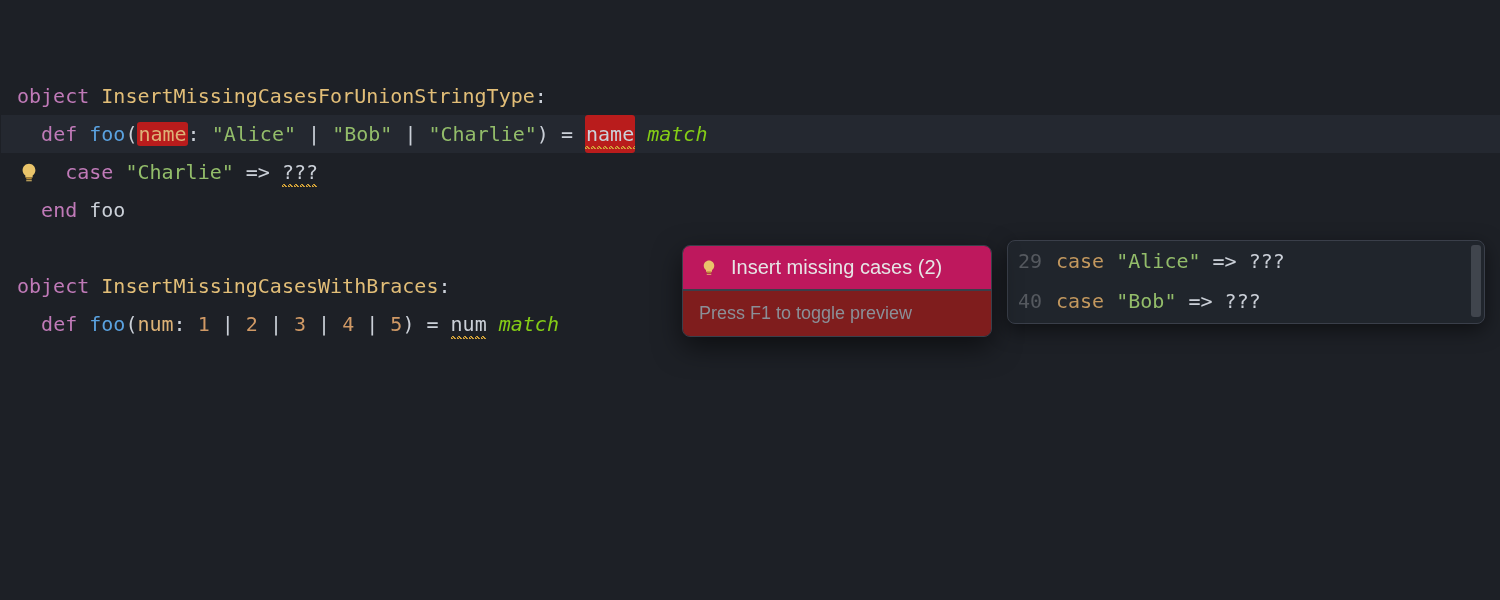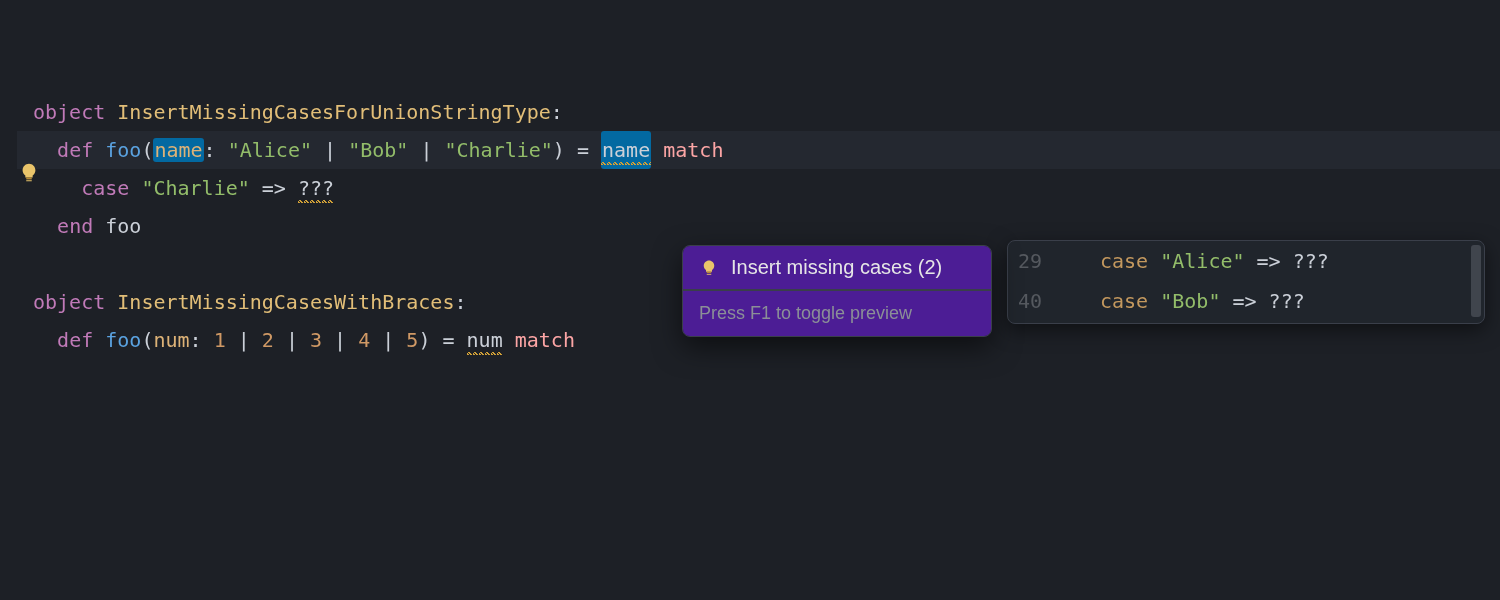--- a/index.html
+++ b/index.html
@@ -8,52 +8,51 @@
     height: 600px;
     background: #1d2026;
     font-family: Menlo, Monaco, Consolas, monospace;
     font-size: 20px;
     color: #cbd0d8;
     overflow: hidden;
     position: relative;
   }
   .editor {
     position: absolute;
-    left: 17px;
+    left: 1px;
     top: 0;
     right: 0;
     padding-top: 77px;
-    margin-top: 16px;
   }
   .line {
     height: 38px;
     line-height: 38px;
     white-space: pre;
     padding-left: 16px;
     position: relative;
   }
   .line.hl {
     background: #242830;
   }
   .tok-keyword  { color: #c07ab8; }
   .tok-typename { color: #e2be78; }
   .tok-def      { color: #5aa2e0; }
   .tok-param    { color: #ddb277; }
   .tok-op       { color: #cbd0d8; }
   .tok-punct    { color: #cbd0d8; }
   .tok-string   { color: #93bd6a; }
   .tok-num      { color: #d09965; }
-  .tok-match    { color: #fca5a5; }
+  .tok-match    { color: #84cc16; font-style: italic; }
   .tok-case     { color: #c07ab8; }
   .tok-case-orange { color: #c3985e; }
   .tok-plain    { color: #cbd0d8; }
   .tok-err      { color: #cbd0d8; }
 
   .ref-highlight {
-    background: #0369a1;
+    background: #b91c1c;
     border-radius: 3px;
     padding: 0 1px;
   }
 
   .squiggle {
     position: relative;
     display: inline-block;
   }
   .squiggle::after {
     content: "";
@@ -91,29 +90,29 @@
   }
   .popup .item {
     display: flex;
     align-items: center;
     gap: 12px;
     padding: 10px 16px;
     color: #e6e6e6;
     cursor: default;
   }
   .popup .item.selected {
-    background: #4c1d95;
+    background: #be185d;
   }
   .popup .bulb-slot { width: 20px; height: 20px; flex: none; display: flex; align-items:center; justify-content:center; }
   .popup .divider { height: 1px; background: #3a3f4a; }
   .popup .hint {
     padding: 12px 16px;
     color: #8b8f97;
     font-size: 18px;
-    background: #4c1d95;
+    background: #7f1d1d;
   }
 
   
   .preview {
     position: absolute;
     left: 1007px;
     top: 240px;
     width: 478px;
     height: 84px;
     background: #20252c;
@@ -122,21 +121,20 @@
     box-shadow: 0 6px 20px rgba(0,0,0,0.5);
     overflow: hidden;
     font-family: Menlo, Monaco, Consolas, monospace;
     font-size: 20px;
     z-index: 9;
   }
   .preview .pline {
     display: flex;
     height: 40px;
     line-height: 40px;
-    gap: 44px;
   }
   .preview .pnum {
     width: 48px;
     text-align: right;
     color: #55595f;
     padding-right: 14px;
     user-select: none;
     flex: none;
   }
   .preview .pcode { white-space: pre; }

